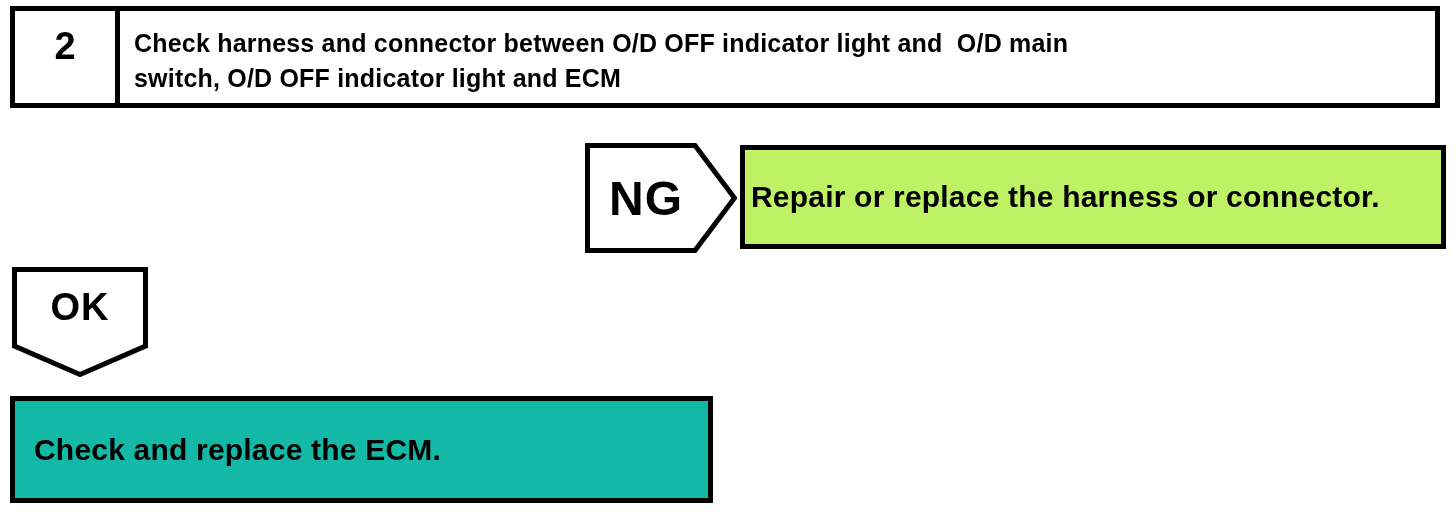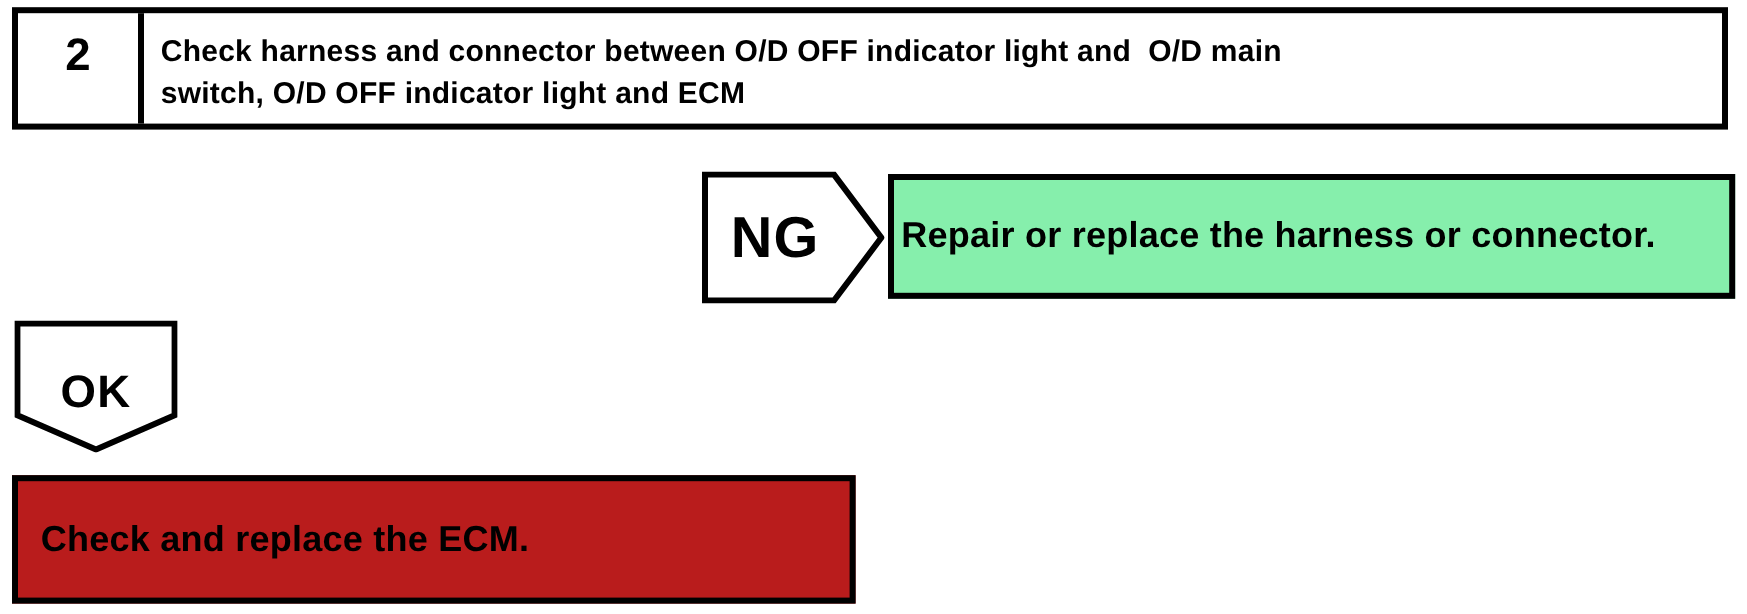--- a/index.html
+++ b/index.html
@@ -63,53 +63,52 @@
   
   .ng-action-box {
     position: absolute;
     left: 740px; top: 145px;
     width: 706px; height: 104px;
     border: 5px solid #000;
     display: flex;
     align-items: center;
     padding-left: 6px;
     font-size: 30px;
-    background: #86efac;
+    background: #bef264;
     letter-spacing: 0.2px;
   }
 
   
   .ok-arrow {
     position: absolute;
     left: 12px; top: 267px;
     width: 136px; height: 110px;
   }
   .ok-label {
     position: absolute;
     left: 12px; top: 267px;
     width: 136px; height: 80px;
     display: flex;
     align-items: center;
     justify-content: center;
     font-size: 38px;
     letter-spacing: 1px;
-    margin-top: 20px;
   }
 
   
   .result-box {
     position: absolute;
     left: 10px; top: 396px;
     width: 703px; height: 107px;
     border: 5px solid #000;
     display: flex;
     align-items: center;
     padding-left: 19px;
     font-size: 30px;
-    background: #b91c1c;
+    background: #14b8a6;
     letter-spacing: 0.2px;
   }
 </style>
 </head>
 <body>
 
 <div class="canvas">
 
   <div class="step-box">
     <div class="step-number-cell">

